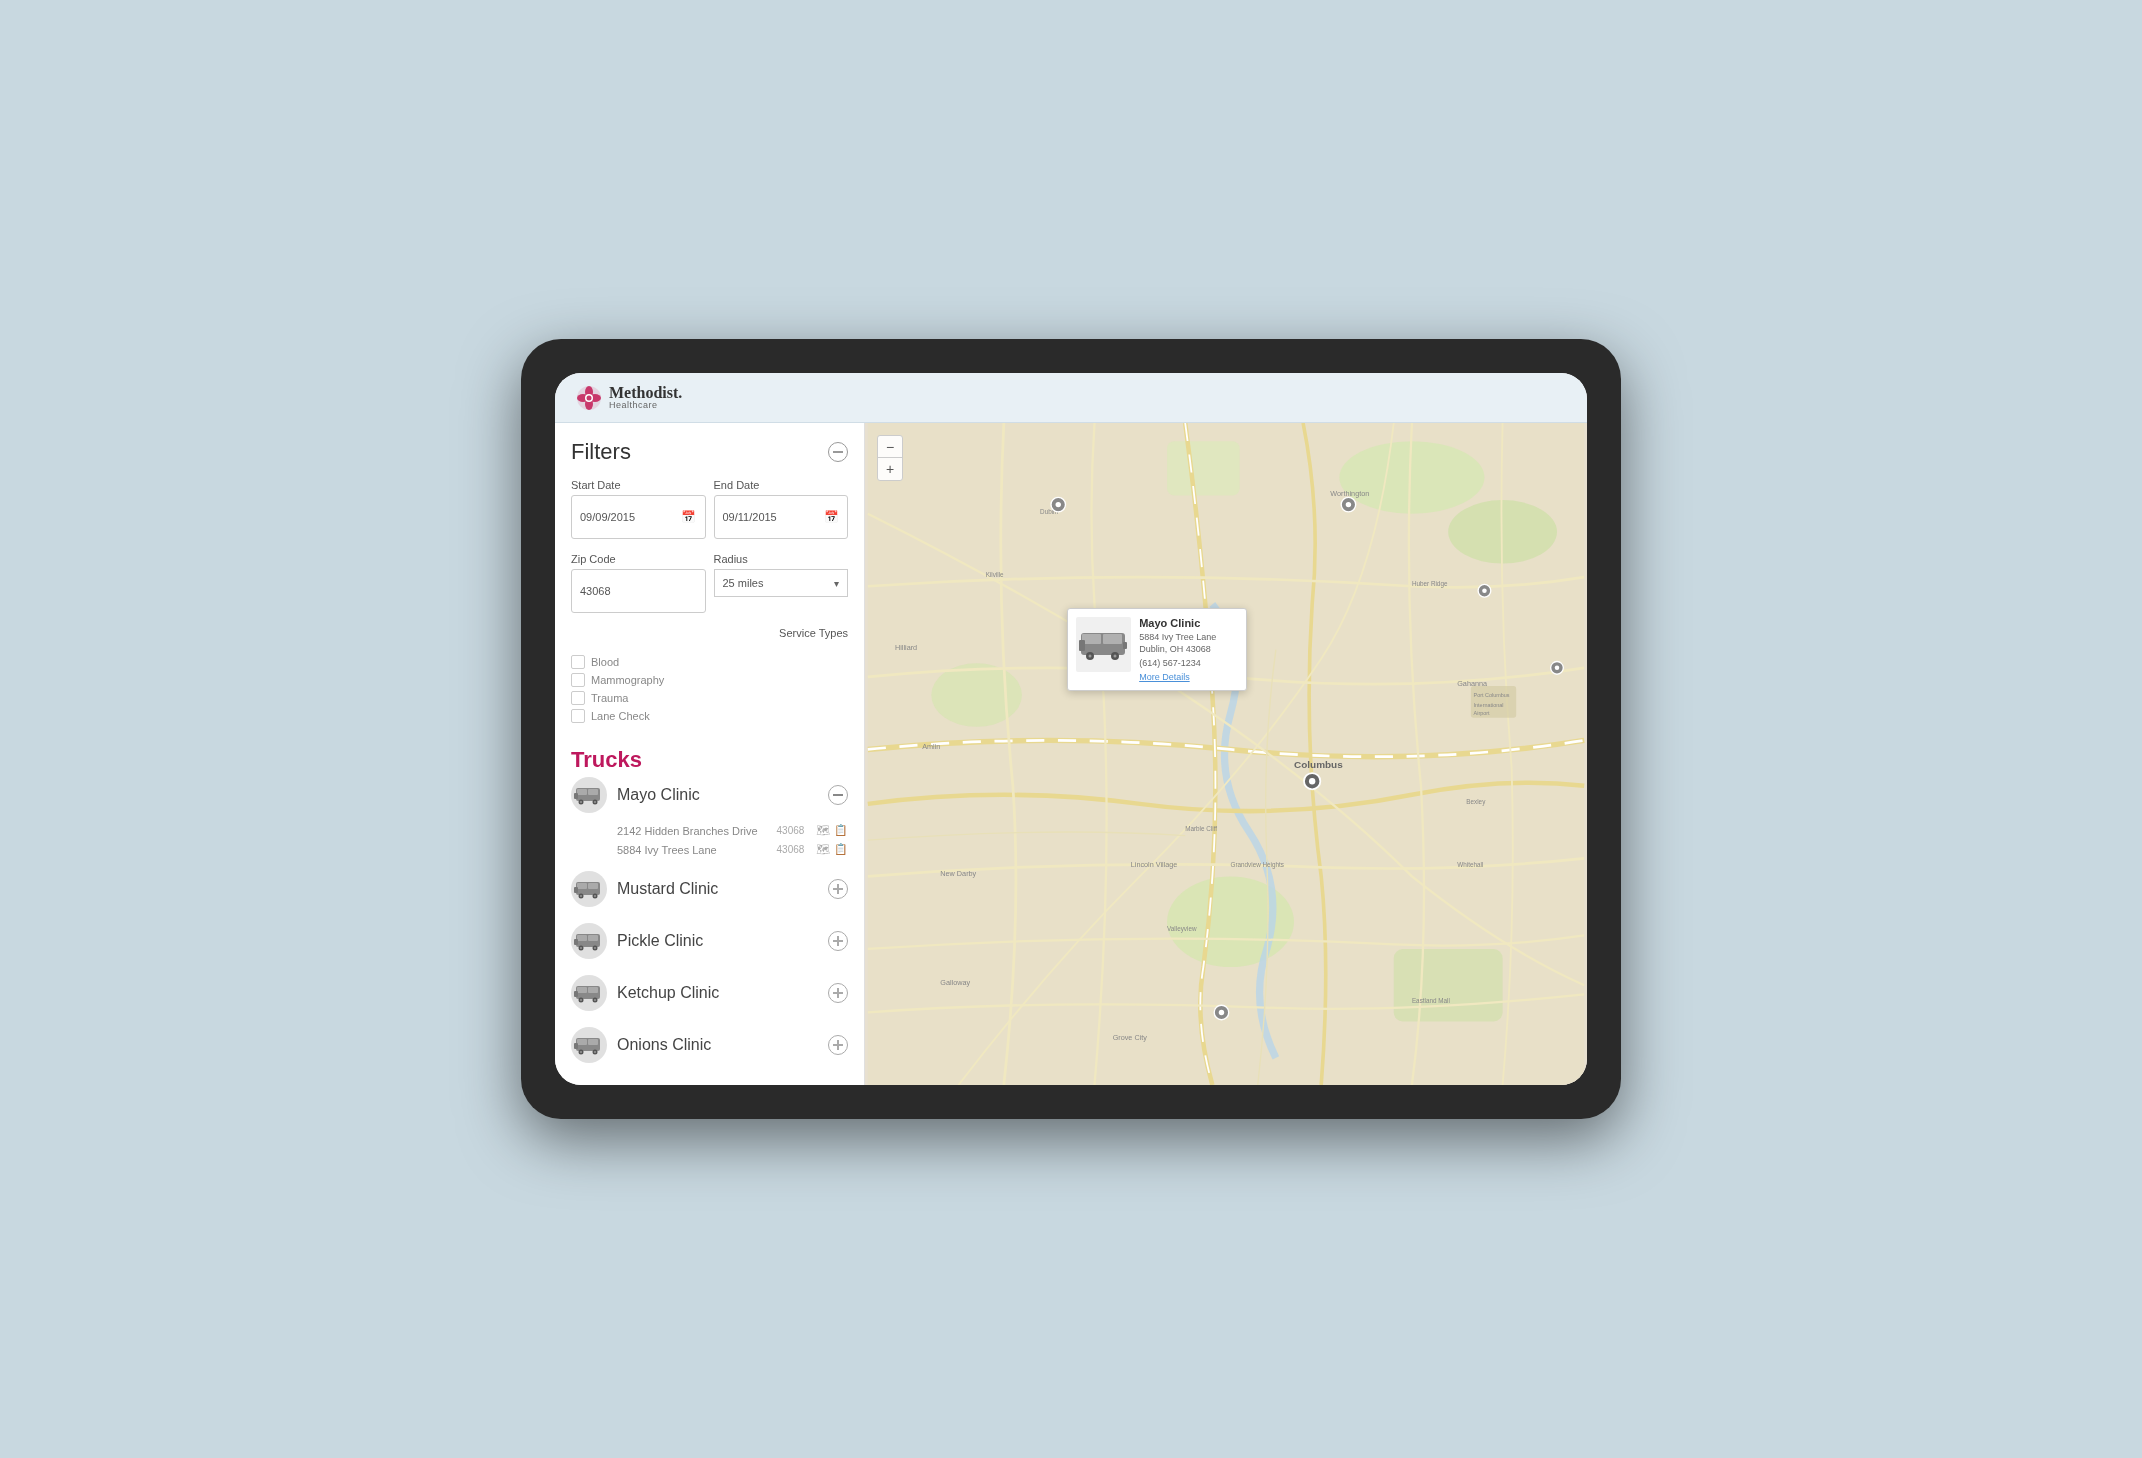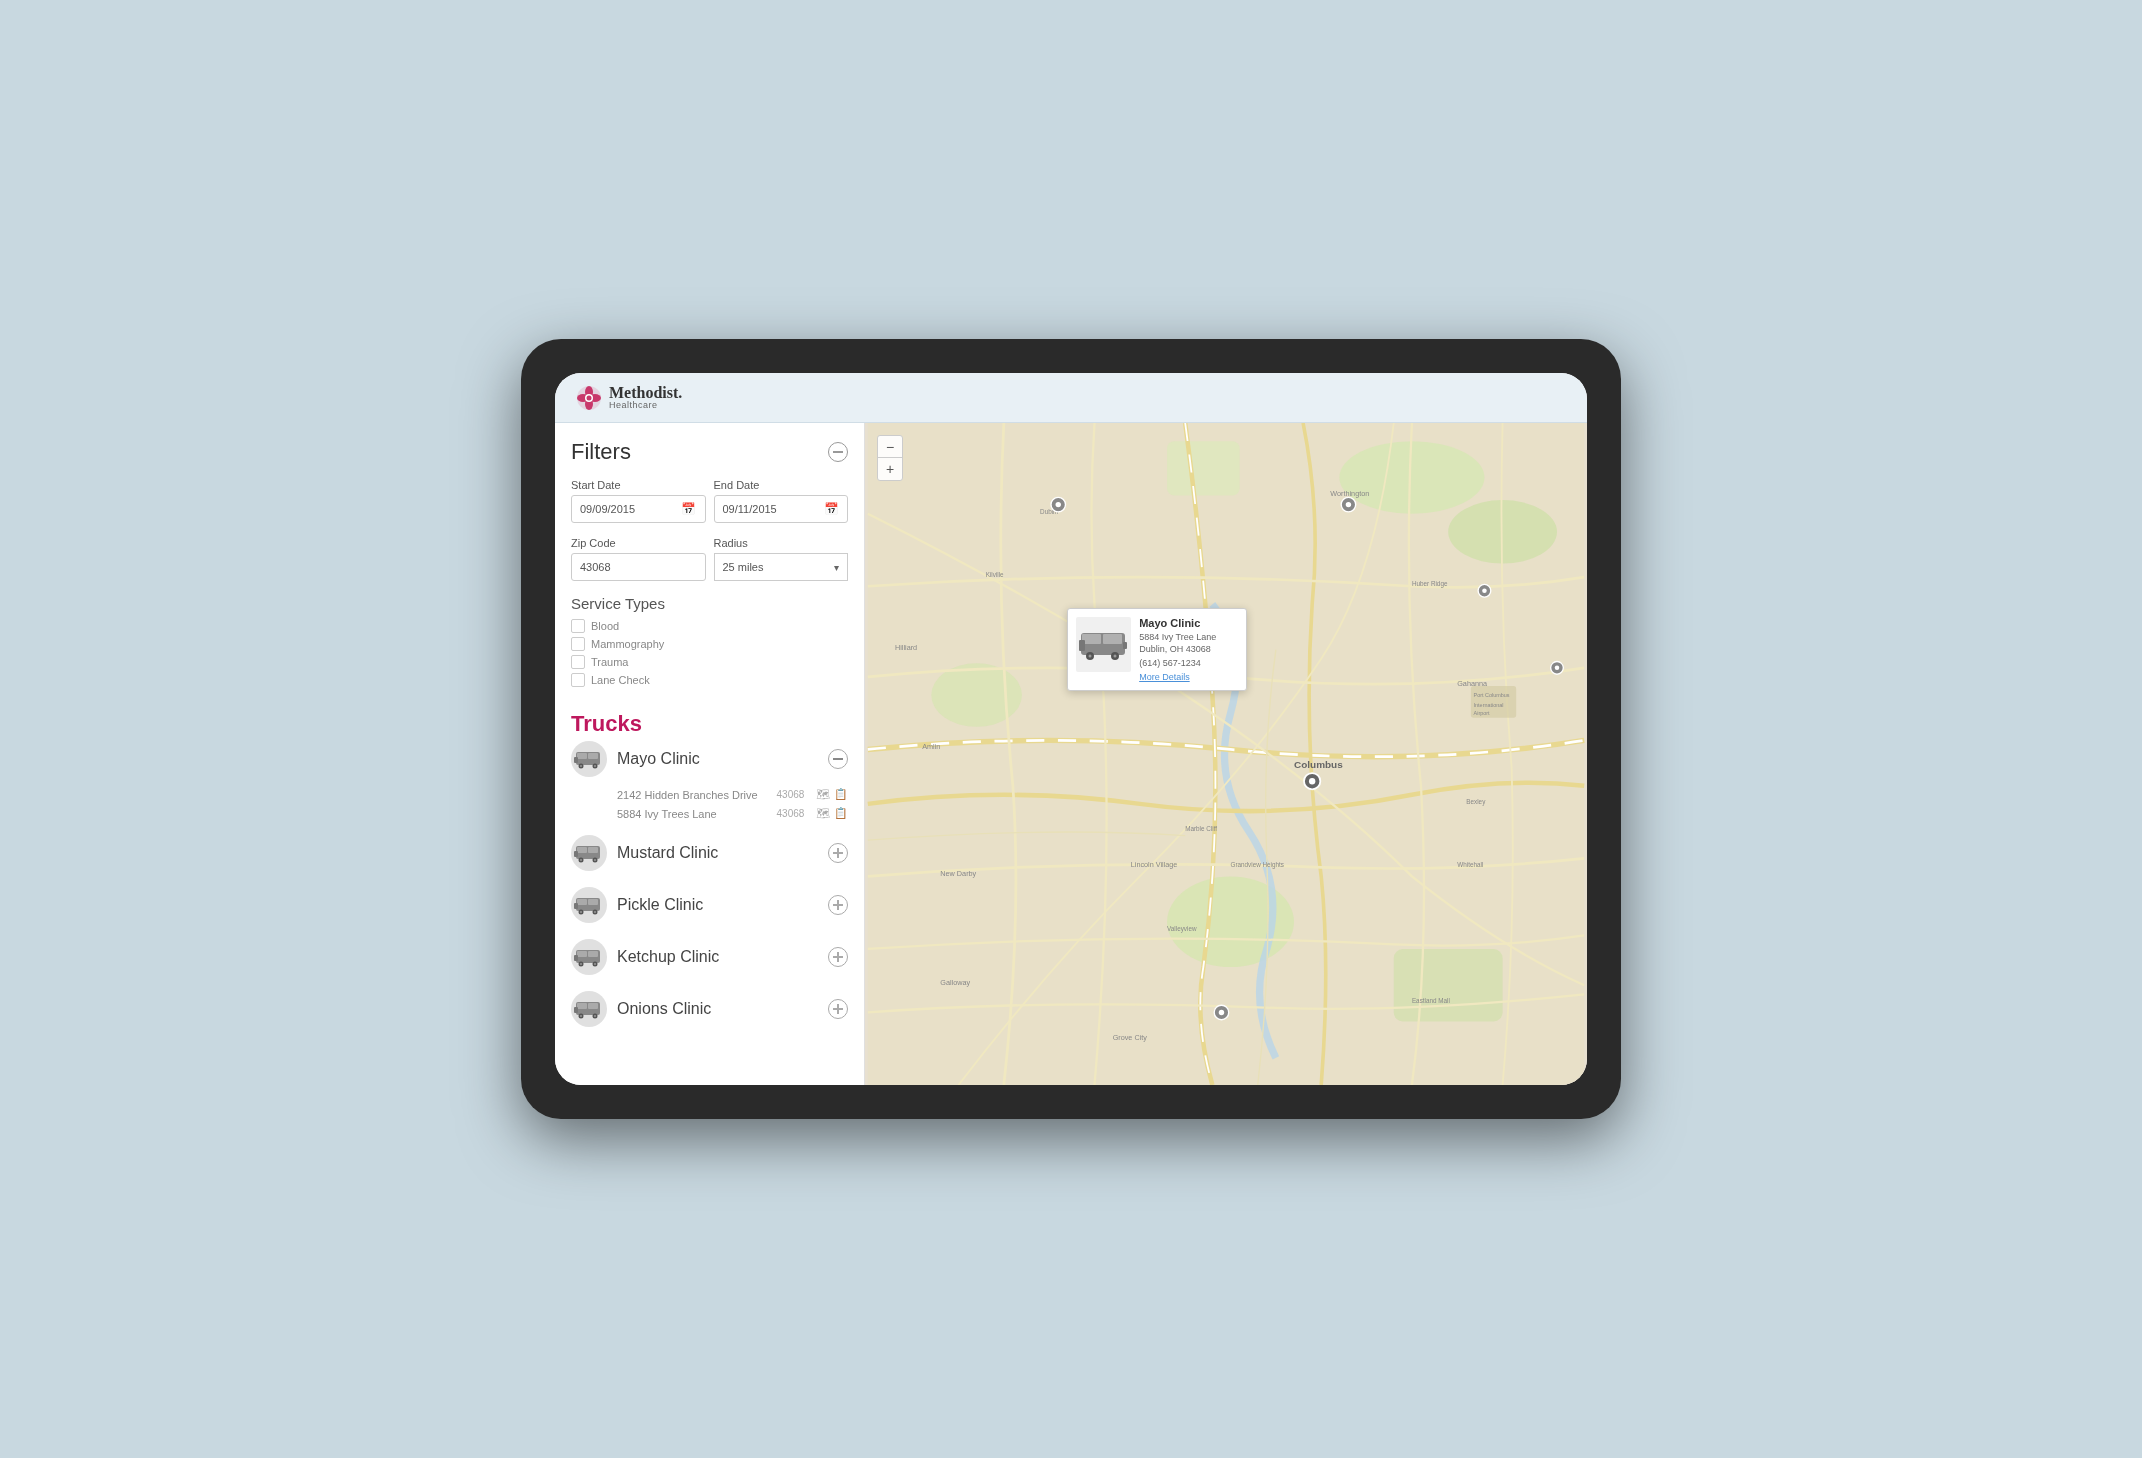--- a/index.html
+++ b/index.html
@@ -135,21 +135,21 @@
 
     .input-with-icon {
       border: 1px solid #ccc;
       border-radius: 3px;
       padding: 5px 8px;
       font-size: 11px;
       color: #555;
       display: flex;
       align-items: center;
       justify-content: space-between;
-      height: 28px;
+      height: 44px;
       background: #fff;
     }
 
     .cal-icon {
       color: #999;
       font-size: 12px;
     }
 
     .select-input {
       border: 1px solid #ccc;
@@ -164,24 +164,25 @@
       background: #fff;
     }
 
     .chevron-down {
       color: #666;
       font-size: 10px;
     }
 
     
     .service-types-label {
-      font-size: 15px;
+      font-size: 11px;
       color: #555;
-      margin-bottom: 7px;
+      margin-bottom: 16px;
       display: block;
+      text-align: right;
     }
 
     .service-types-grid {
       display: grid;
       grid-template-columns: 1fr;
       gap: 4px 8px;
       margin-bottom: 24px;
     }
 
     .service-type-item {

